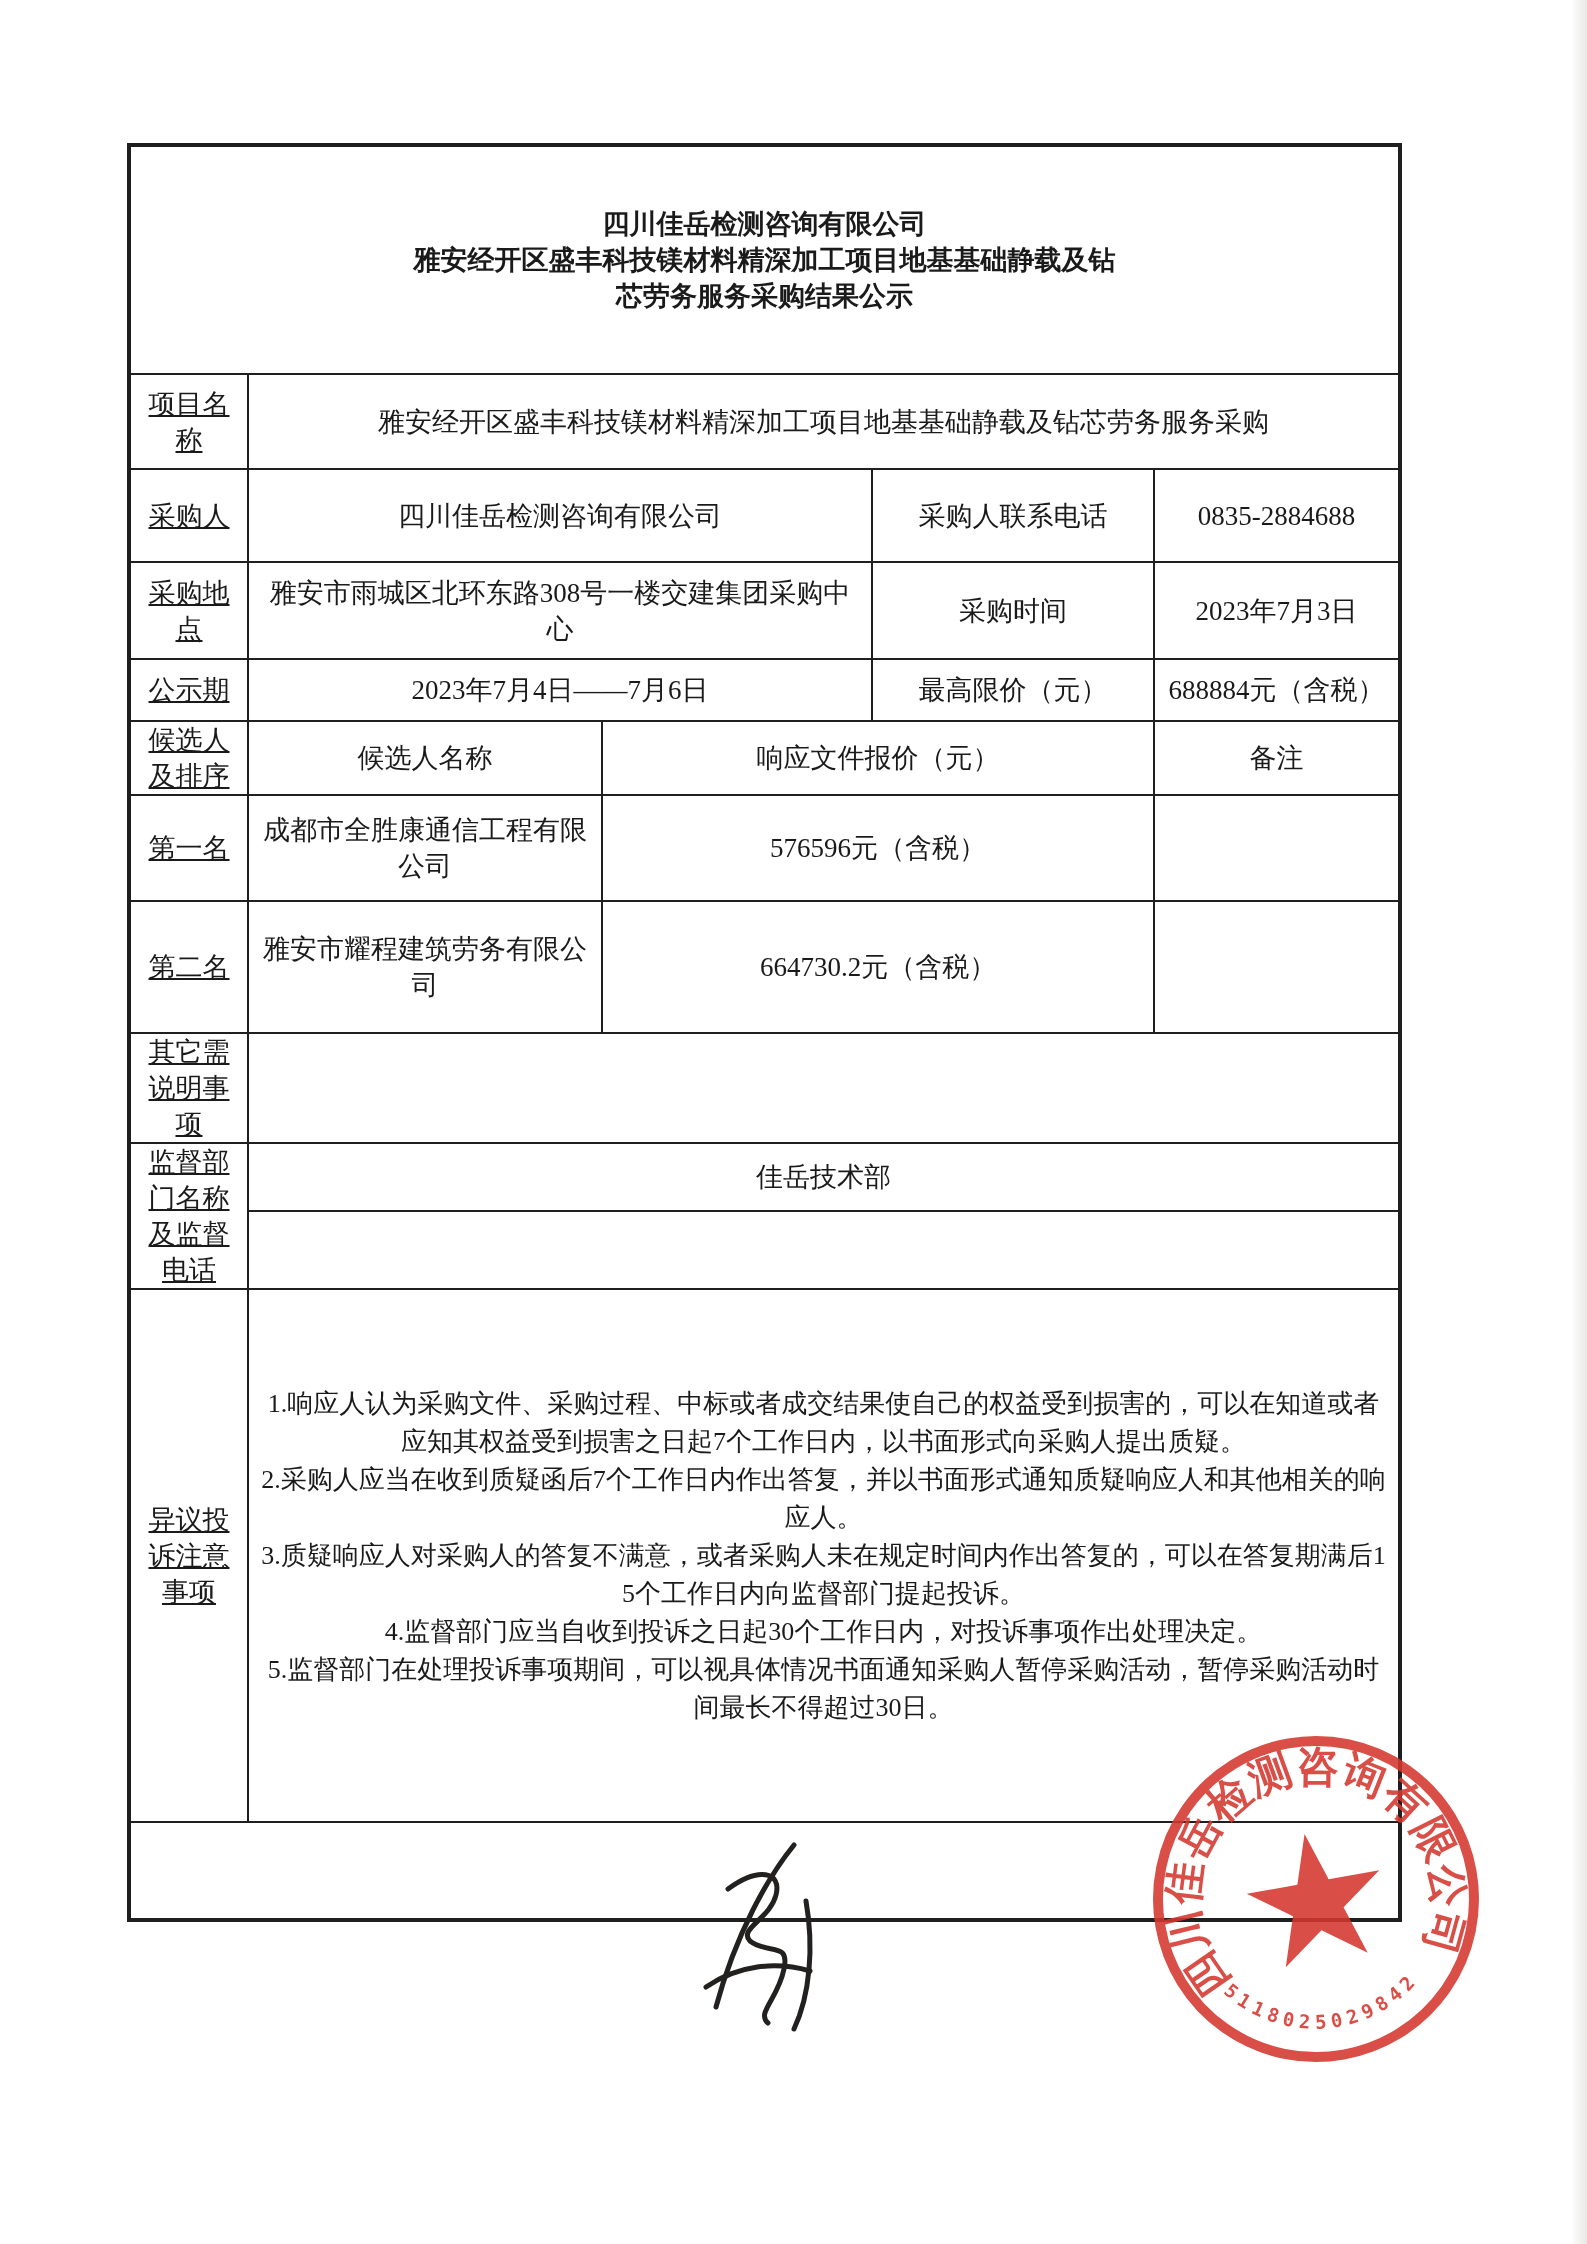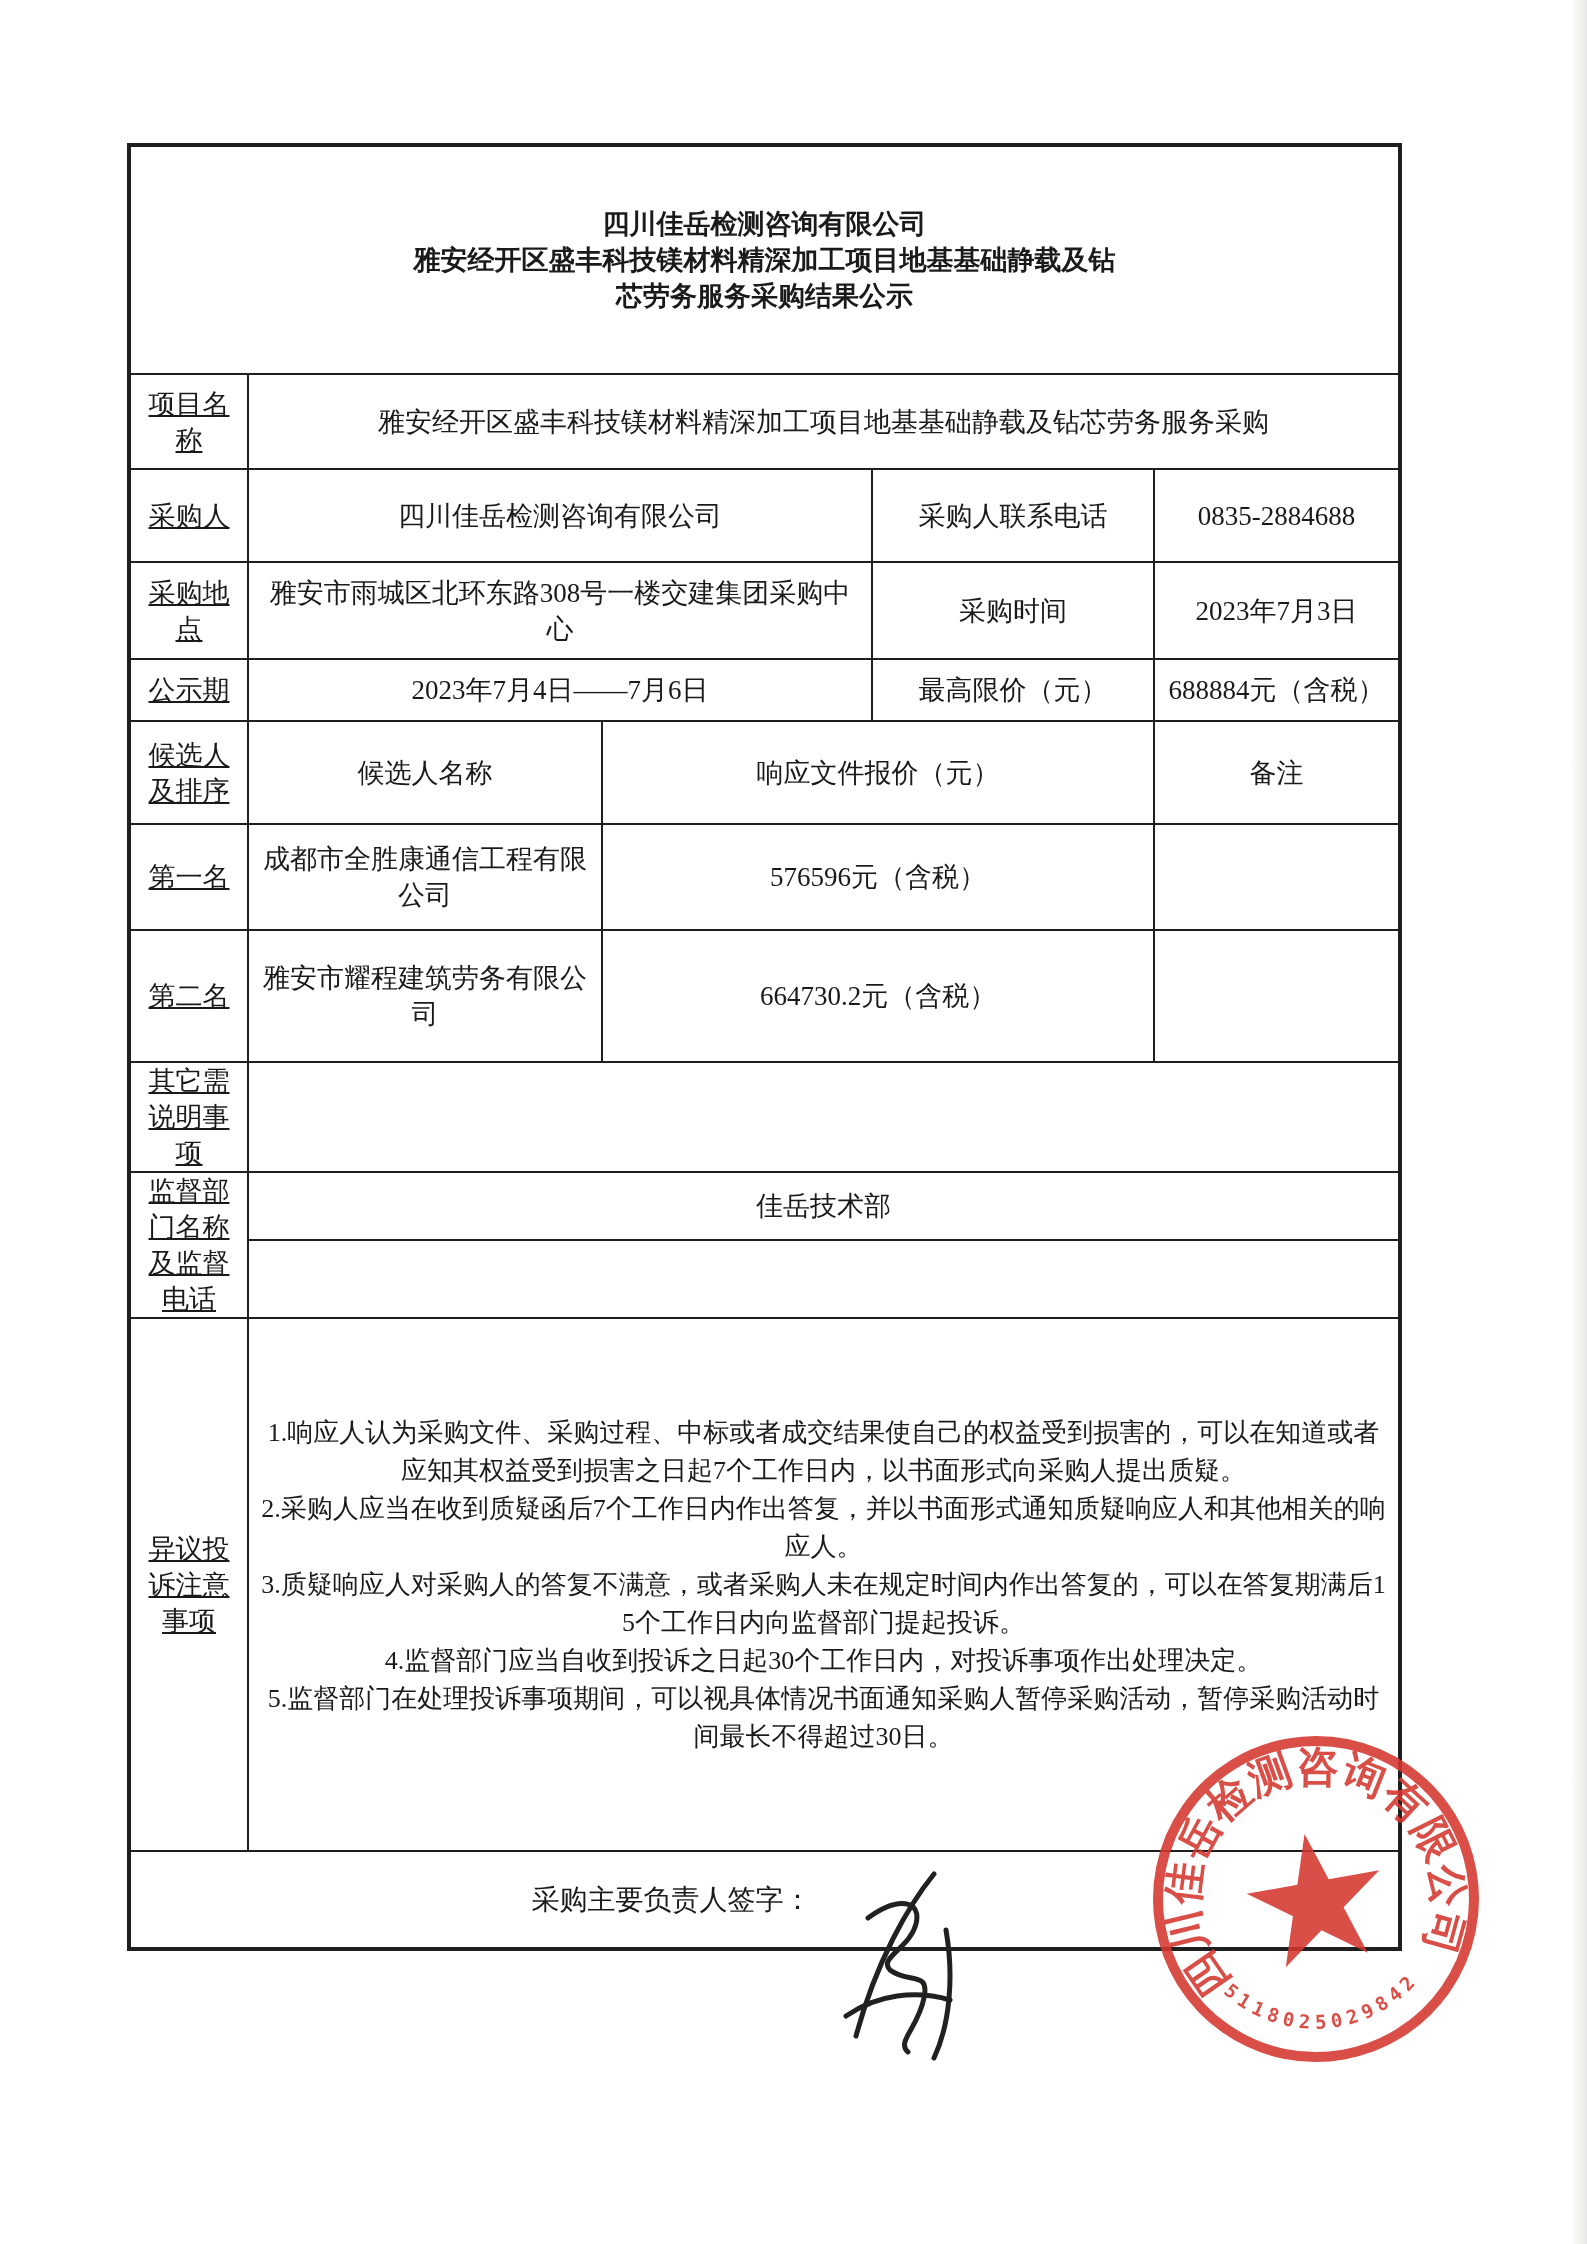--- a/index.html
+++ b/index.html
@@ -99,21 +99,21 @@
     <td>2023年7月3日</td>
   </tr>
 
   <tr style="height:62px">
     <td class="lbl">公示期</td>
     <td colspan="2">2023年7月4日——7月6日</td>
     <td>最高限价（元）</td>
     <td>688884元（含税）</td>
   </tr>
 
-  <tr style="height:103px">
+  <tr style="height:74px">
     <td class="lbl">候选人及排序</td>
     <td>候选人名称</td>
     <td colspan="2">响应文件报价（元）</td>
     <td>备注</td>
   </tr>
 
   <tr style="height:106px">
     <td class="lbl">第一名</td>
     <td>成都市全胜康通信工程有限公司</td>
     <td colspan="2">576596元（含税）</td>
@@ -147,21 +147,20 @@
       <div class="obj-item">2.采购人应当在收到质疑函后7个工作日内作出答复，并以书面形式通知质疑响应人和其他相关的响应人。</div>
       <div class="obj-item">3.质疑响应人对采购人的答复不满意，或者采购人未在规定时间内作出答复的，可以在答复期满后15个工作日内向监督部门提起投诉。</div>
       <div class="obj-item">4.监督部门应当自收到投诉之日起30个工作日内，对投诉事项作出处理决定。</div>
       <div class="obj-item">5.监督部门在处理投诉事项期间，可以视具体情况书面通知采购人暂停采购活动，暂停采购活动时间最长不得超过30日。</div>
     </td>
   </tr>
 
   <tr style="height:95px">
     <td colspan="5" class="sig-cell">
       <div class="sig-row-inner">
-        <span class="sig-label">采购主要负责人签字：</span>
         <svg class="signature-svg" width="160" height="200" viewBox="0 0 160 200">
           <g fill="none" stroke="#22211f" stroke-width="5" stroke-linecap="round" stroke-linejoin="round">
             <path d="M96,8 C70,40 38,96 18,170"></path>
             <path d="M30,52 C60,30 84,34 78,58 C72,82 40,92 52,104 C70,118 92,104 86,132 C80,162 58,176 70,186"></path>
             <path d="M8,150 C40,128 78,124 112,134"></path>
             <path d="M108,64 C116,110 112,158 96,192"></path>
           </g>
         </svg>
       </div>
     </td>

